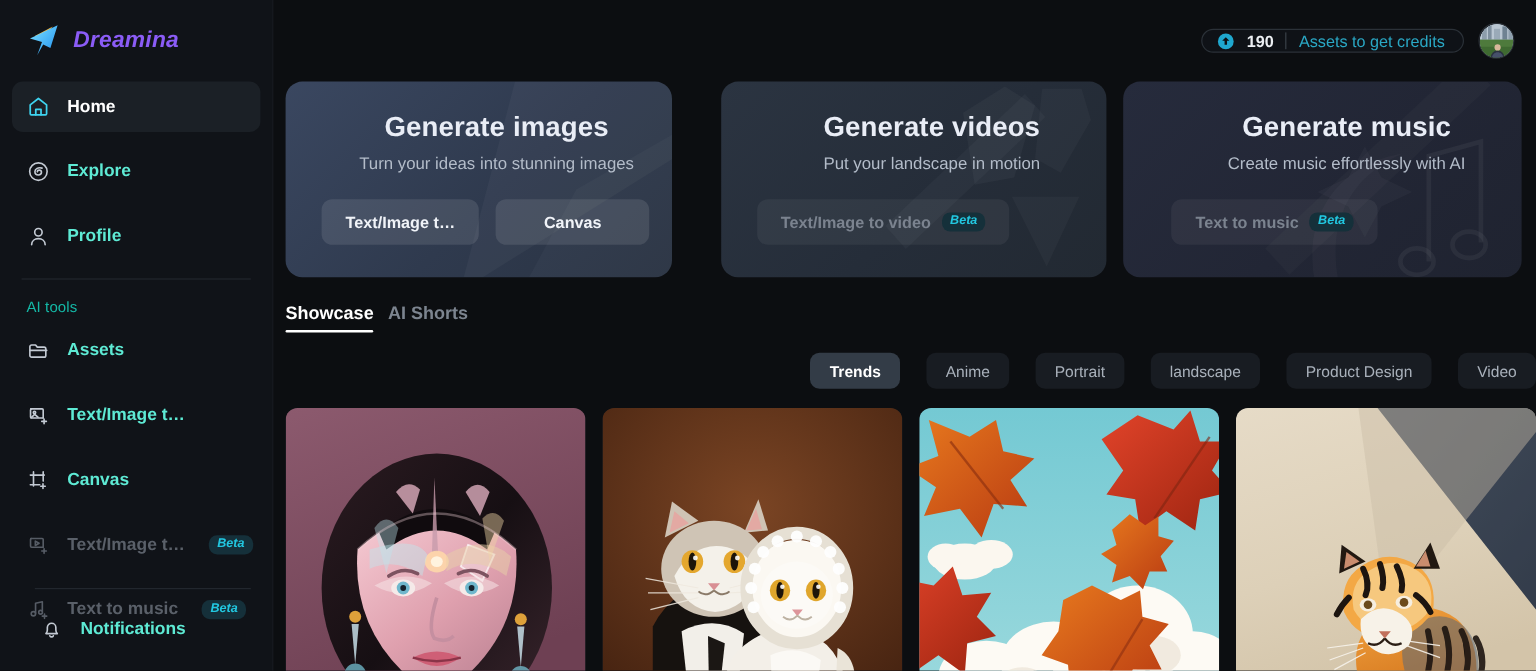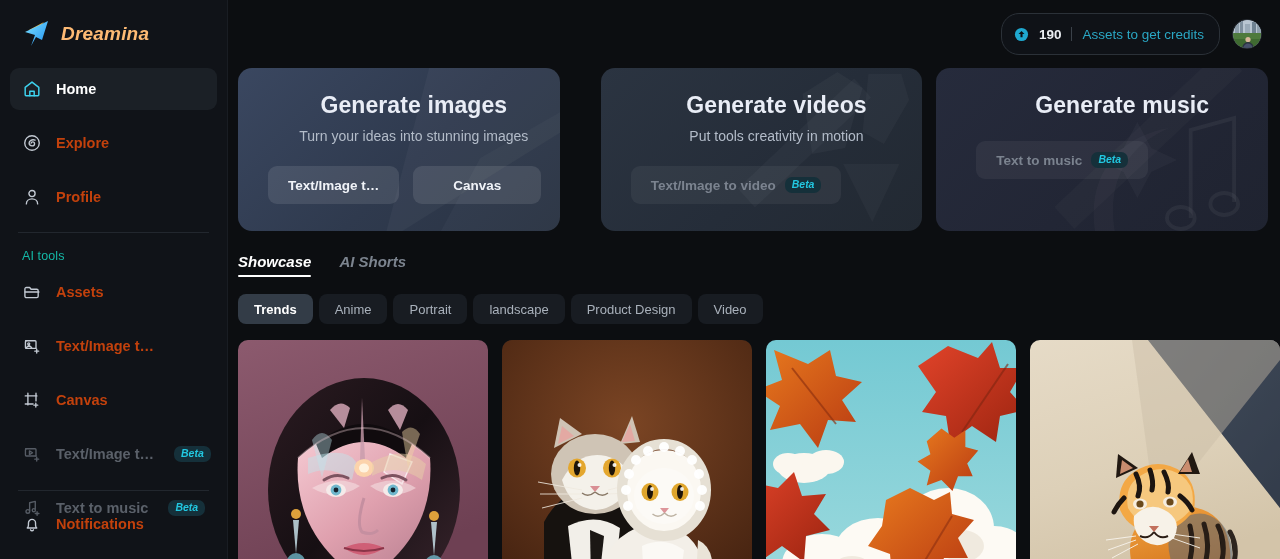--- a/index.html
+++ b/index.html
@@ -20,57 +20,57 @@
     position: relative;
     padding-top: 0;
   }
   .brand {
     height: 68px; display: flex; align-items: center; gap: 9px;
     padding-left: 22px;
   }
   .brand-logo { width: 30px; height: 28px; display: block; }
   .brand-name {
     font-size: 19px; font-weight: 700; font-style: italic;
-    color: #fdba74; letter-spacing: .2px;
+    color: #8b5cf6; letter-spacing: .2px;
   }
   .nav { padding: 0 10px; }
   .nav-item {
     display: flex; align-items: center; gap: 14px;
     height: 42px; padding: 0 12px; border-radius: 9px;
     margin-bottom: 12px; cursor: pointer; position: relative;
   }
-  .nav-item .label { font-size: 14.5px; font-weight: 700; color: #c2410c; white-space: nowrap; }
+  .nav-item .label { font-size: 14.5px; font-weight: 700; color: #5eead4; white-space: nowrap; }
   .nav-item.active { background: #1b2026; }
   .nav-item.active .label { color: #ffffff; }
   .nav-item.disabled { cursor: default; }
   .nav-item.disabled .label { color: #5a6069; font-weight: 700; }
   .nav-ico { width: 20px; height: 20px; flex: 0 0 20px; display: block; }
   .divider { height: 1px; background: #22272e; margin: 14px 18px 0 18px; }
   .section-label {
     font-size: 12.5px; color: #14b8a6; padding: 16px 0 8px 22px; letter-spacing: .1px;
   }
   .beta {
     font-size: 10.5px; font-weight: 700; font-style: italic;
     color: #22c7e0; background: #15303a; border-radius: 7px;
     padding: 2px 7px 3px 7px; line-height: 1; margin-left: 6px;
   }
-  .sidebar-bottom { position: absolute; left: 0; right: 0; bottom: 0; }
+  .sidebar-bottom { position: absolute; left: 11px; right: 0; bottom: 0; }
   .sidebar-bottom .divider { margin: 0 18px 12px 18px; }
   .sidebar-bottom .nav-item { margin-bottom: 14px; }
 
   
   .main { flex: 1; height: 559px; position: relative; background: #0c0e11; overflow: hidden; }
   .topbar {
     height: 68px; display: flex; align-items: center; justify-content: flex-end;
     padding-right: 18px; gap: 12px;
   }
   .credits-pill {
     display: flex; align-items: center; gap: 10px;
     border: 1px solid #2b3138; border-radius: 18px;
-    height: 42px; padding: 0 15px 0 12px; cursor: pointer;
+    height: 20px; padding: 0 15px 0 12px; cursor: pointer;
     background: #0f1217;
   }
   .credit-ico { width: 15px; height: 15px; flex: 0 0 15px; display: block; }
   .credit-count { font-size: 13.5px; font-weight: 700; color: #eceff3; }
   .pill-sep { width: 1px; height: 14px; background: #3a4149; }
   .upgrade-link { font-size: 13.5px; color: #2aa7c4; cursor: pointer; white-space: nowrap; }
   .avatar {
     width: 30px; height: 30px; border-radius: 50%; overflow: hidden;
     flex: 0 0 30px; cursor: pointer; border: 1px solid #2a2f36; position: relative;
   }
@@ -98,30 +98,30 @@
     height: 38px; border-radius: 9px; display: flex; align-items: center;
     justify-content: center; padding: 0 20px; cursor: pointer;
     background: rgba(255,255,255,.10);
     font-size: 13.5px; font-weight: 700; color: #f0f3f8; white-space: nowrap;
   }
   .card-btn.ghost { background: rgba(255,255,255,.055); color: #7b838f; cursor: default; }
   .card-btn.wide { min-width: 128px; }
   .card-btn .beta { margin-left: 9px; }
 
   
-  .tabs { display: flex; gap: 28px; padding: 22px 0 0 10px; font-style: italic; }
+  .tabs { display: flex; gap: 12px; padding: 22px 0 0 10px; }
   .tab { font-size: 15px; font-weight: 700; color: #7c848f; cursor: pointer; padding-bottom: 7px; position: relative; }
   .tab.active { color: #ffffff; }
   .tab.active::after {
     content: ""; position: absolute; left: 0; right: 0; bottom: 0;
     height: 2.5px; background: #ffffff; border-radius: 2px;
   }
 
   
-  .chips { display: flex; gap: 6px; padding: 17px 0 0 10px; }
+  .chips { display: flex; gap: 22px; padding: 17px 0 0 10px; justify-content: flex-end; }
   .chip {
     height: 30px; border-radius: 8px; display: flex; align-items: center;
     padding: 0 16px; font-size: 13px; color: #a9b1bb; cursor: pointer;
     background: #181c22; white-space: nowrap;
   }
   .chip.active { background: #333c47; color: #ffffff; font-weight: 700; }
 
   
   .gallery { display: flex; gap: 14px; padding: 16px 0 0 10px; }
   .thumb {
@@ -336,41 +336,42 @@
       <div class="card card-2">
         <div class="card-deco">
           <svg width="100%" height="100%" viewBox="0 0 332 163" preserveAspectRatio="none">
             <path d="M208 26 l36 -22 l26 16 l-18 60 l-34 6 z" fill="#ffffff" opacity="0.035"></path>
             <path d="M276 6 l34 0 l8 26 l-26 44 l-22 -12 z" fill="#ffffff" opacity="0.03"></path>
             <path d="M250 96 l58 0 l-28 58 z" fill="#ffffff" opacity="0.032"></path>
             <path d="M150 130 L270 20" stroke="#ffffff" stroke-opacity="0.03" stroke-width="26" fill="none"></path>
           </svg>
         </div>
         <h2>Generate videos</h2>
-        <p>Put tools creativity in motion</p>
+        <p>Put your landscape in motion</p>
         <div class="card-btns">
           <div class="card-btn ghost">
             <span>Text/Image to video</span>
             <span class="beta">Beta</span>
           </div>
         </div>
       </div>
 
       <div class="card card-3">
         <div class="card-deco">
           <svg width="100%" height="100%" viewBox="0 0 336 163" preserveAspectRatio="none" fill="none">
             <path d="M258 150 V62 l44 -12 v84" stroke="#ffffff" stroke-opacity="0.05" stroke-width="4"></path>
             <ellipse cx="248" cy="150" rx="14" ry="11" stroke="#ffffff" stroke-opacity="0.05" stroke-width="4"></ellipse>
             <ellipse cx="292" cy="136" rx="14" ry="11" stroke="#ffffff" stroke-opacity="0.05" stroke-width="4"></ellipse>
             <path d="M162 168 C150 108 186 68 236 60 C190 80 172 118 182 168 Z" fill="#ffffff" opacity="0.028"></path>
             <path d="M190 80 l14 -26 l14 26 l26 12 l-26 12 l-14 26 l-14 -26 l-26 -12 z" fill="#ffffff" opacity="0.03"></path>
             <path d="M130 150 L300 -8" stroke="#ffffff" stroke-opacity="0.025" stroke-width="30"></path>
           </svg>
         </div>
         <h2>Generate music</h2>
+        <p>Create music effortlessly with AI</p>
         <div class="card-btns">
           <div class="card-btn ghost">
             <span>Text to music</span>
             <span class="beta">Beta</span>
           </div>
         </div>
       </div>
     </div>
 
     <div class="tabs">

